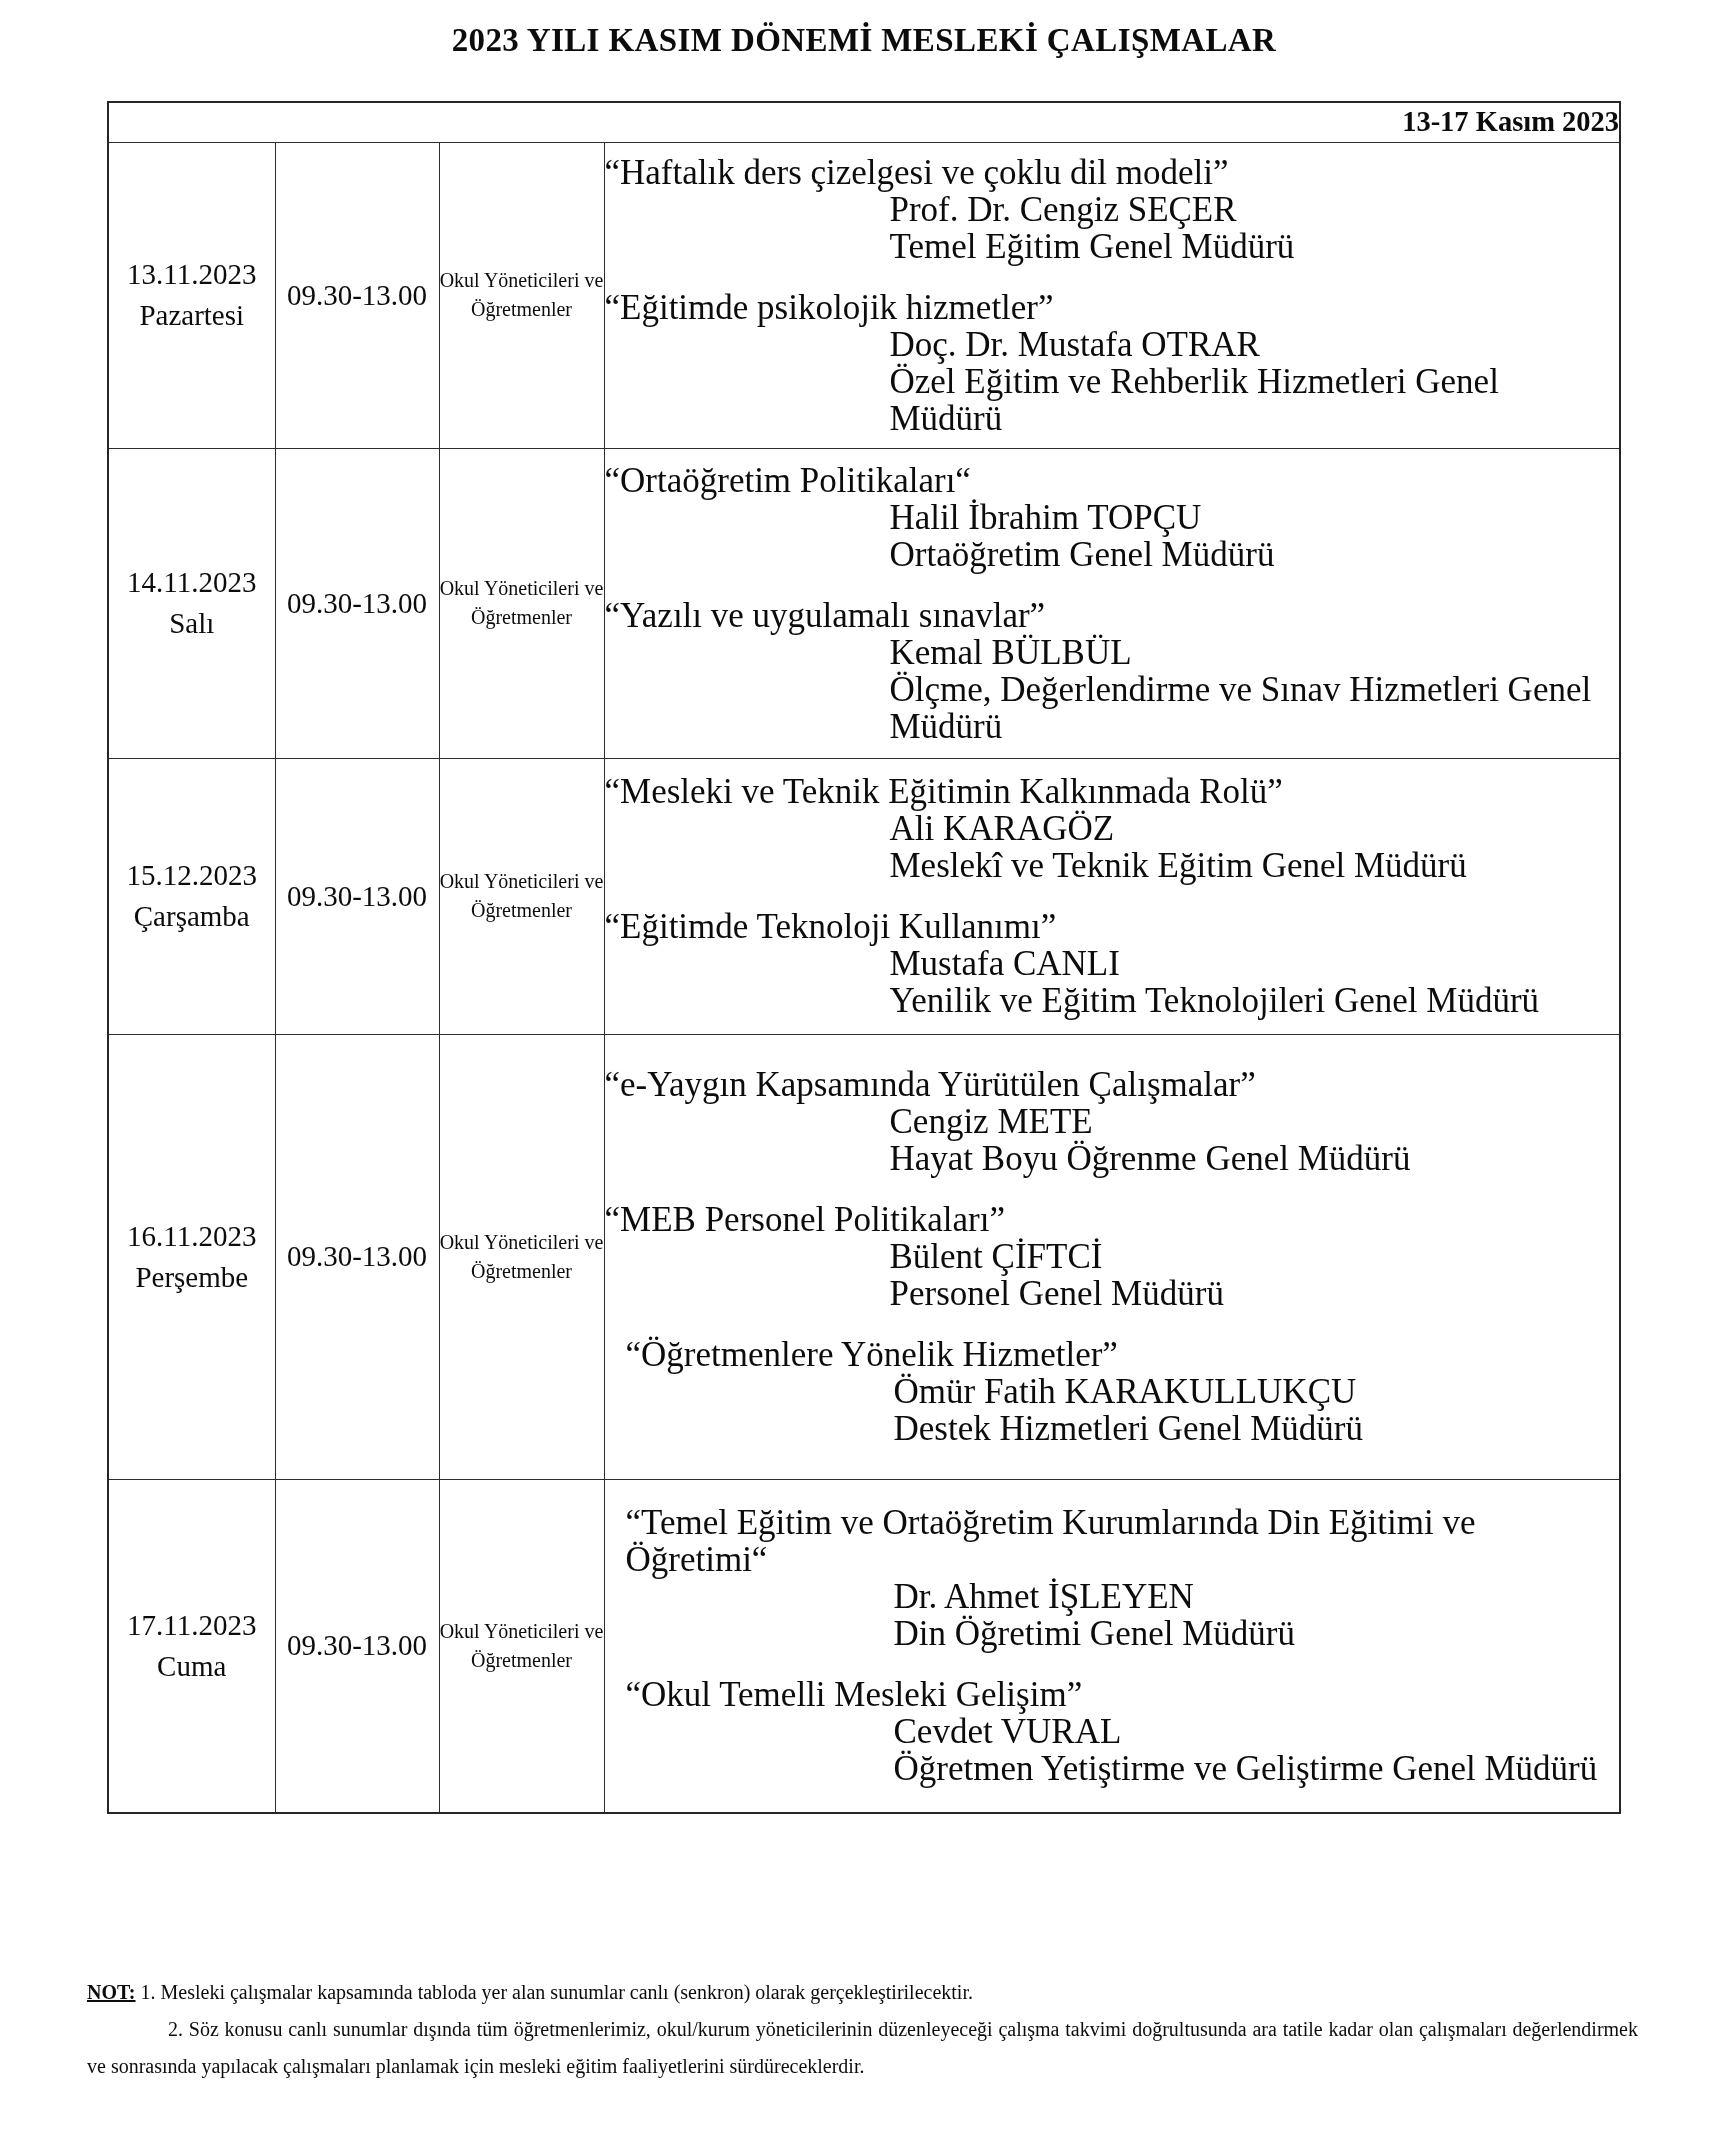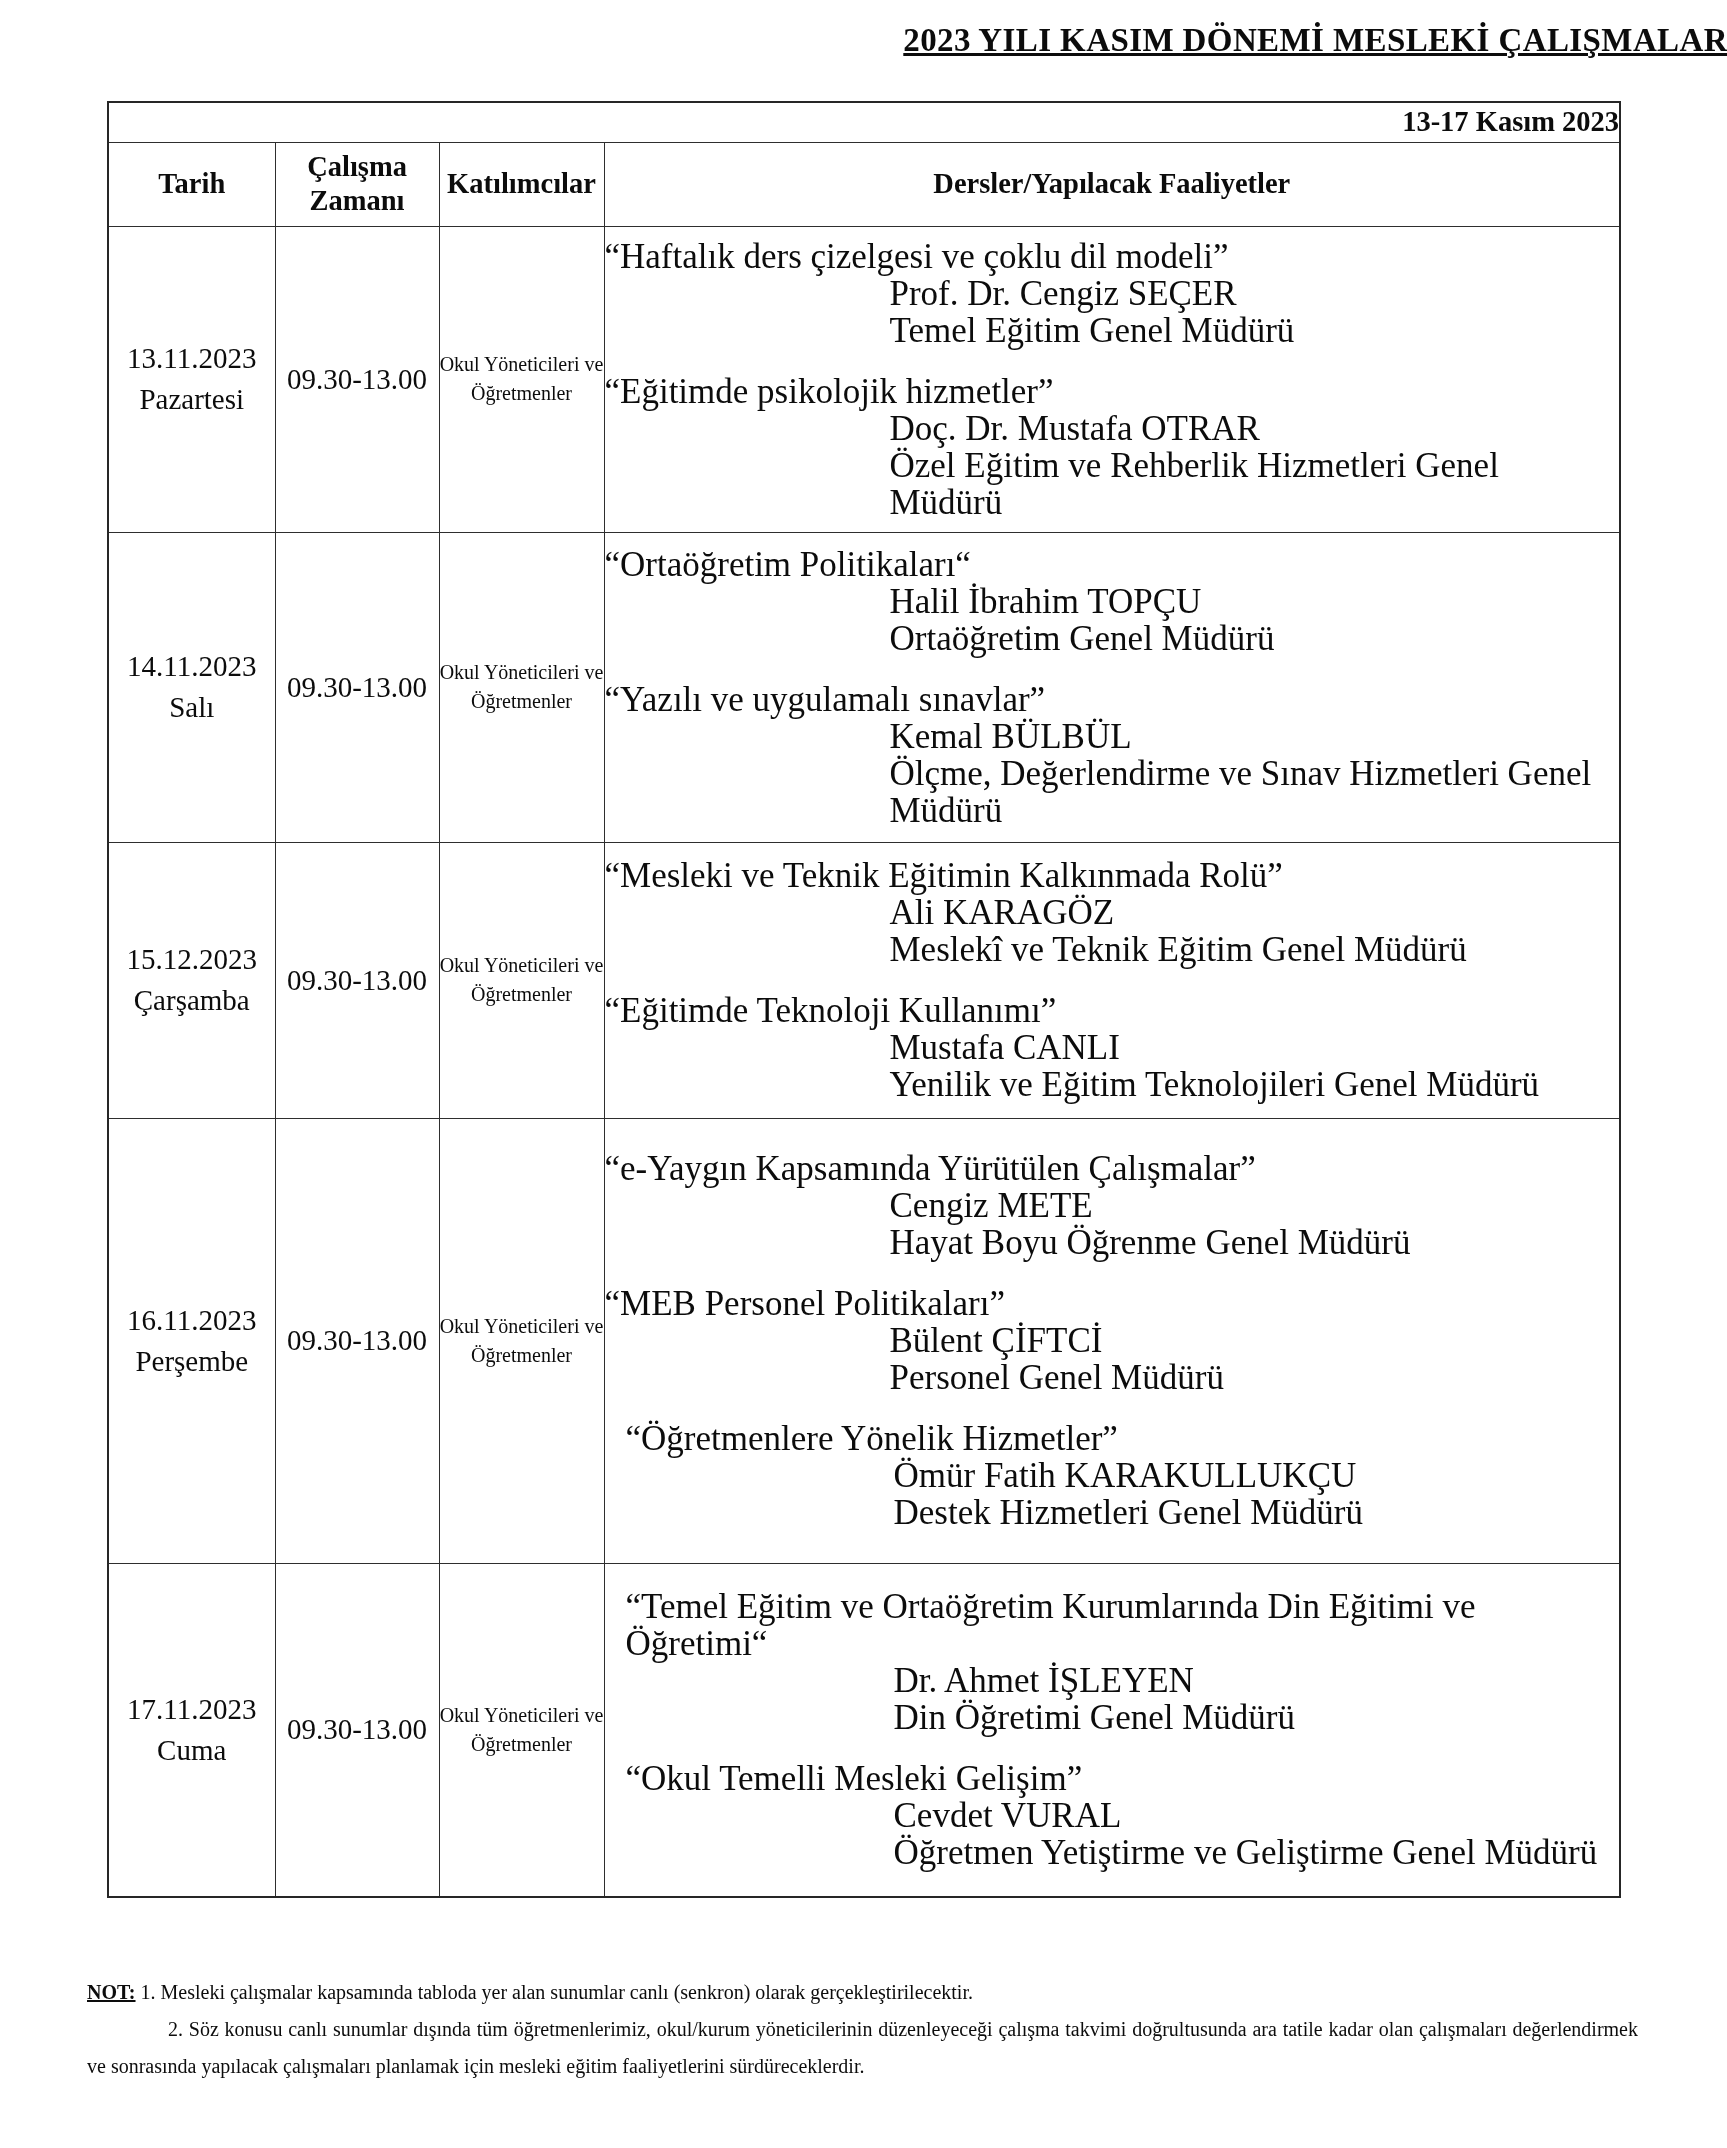--- a/index.html
+++ b/index.html
@@ -4,22 +4,22 @@
 <style>
   html,body{margin:0;padding:0;}
   body{
     width:1728px;height:2148px;
     background:#ffffff;color:#0c0c0c;
     font-family:"Liberation Serif", serif;
     position:relative;overflow:hidden;
   }
   .doc-title{
     position:absolute;left:0;top:22px;width:1728px;
-    text-align:right;font-size:33px;font-weight:bold;
-    letter-spacing:0.4px;margin:0;text-decoration:underline;
+    text-align:center;font-size:33px;font-weight:bold;
+    letter-spacing:0.4px;margin:0;
   }
   table.schedule{
     position:absolute;left:107px;top:101px;width:1512px;
     border-collapse:collapse;table-layout:fixed;
     border:2.5px solid #262626;
   }
   table.schedule td,table.schedule th{
     border:1.7px solid #2e2e2e;
     vertical-align:middle;
     padding:0;
@@ -71,26 +71,20 @@
     <col style="width:164px">
     <col style="width:165px">
     <col style="width:1016px">
   </colgroup>
 
   <tbody>
       <tr class="caption-row">
     <td class="caption-cell" colspan="4">13-17 Kasım 2023</td>
   </tr>
 
-  <tr class="header-row">
-    <th class="colhead">Tarih</th>
-    <th class="colhead">Çalışma Zamanı</th>
-    <th class="colhead">Katılımcılar</th>
-    <th class="colhead">Dersler/Yapılacak Faaliyetler</th>
-  </tr>
 
   <tr class="r1">
     <td class="c-date">
       <div>13.11.2023</div>
       <div>Pazartesi</div>
     </td>
     <td class="c-time">09.30-13.00</td>
     <td class="c-part">Okul Yöneticileri ve Öğretmenler</td>
     <td class="c-acts">
       <div class="act">

